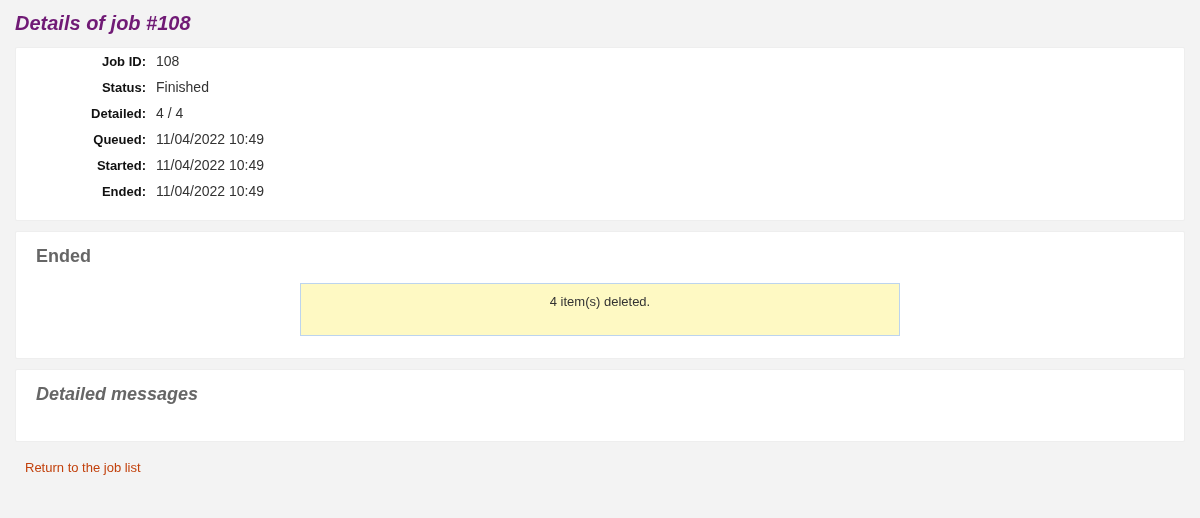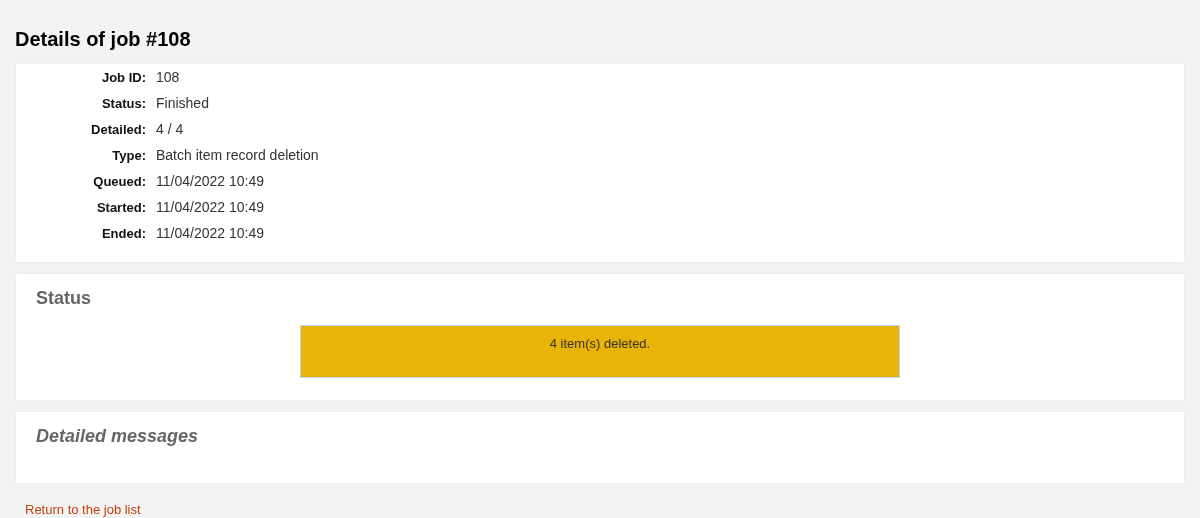--- a/index.html
+++ b/index.html
@@ -12,22 +12,23 @@
     font-family: Arial, Helvetica, sans-serif;
     font-size: 13px;
     color: #333;
   }
   .page {
     padding: 10px 15px 15px 15px;
   }
   .page-title {
     font-size: 20px;
     font-weight: bold;
-    color: #000000;
-    margin: 18px 0 12px 0;
+    color: #701a75;
+    margin: 2px 0 12px 0;
+    font-style: italic;
   }
   .panel {
     background: #fff;
     border: 1px solid #eee;
     border-radius: 2px;
     padding: 10px 20px 16px 20px;
     margin-bottom: 10px;
   }
   .fieldset {
     padding-top: 0;
@@ -55,21 +56,21 @@
     color: #666;
     margin: 4px 0 16px 0;
   }
   .detailed .section-title {
     margin-bottom: 20px;
     font-style: italic;
   }
   .report-box {
     width: 600px;
     margin: 0 auto 6px auto;
-    background: #eab308;
+    background: #fef9c3;
     border: 1px solid #bcd4ee;
     padding: 10px 12px 14px 12px;
     text-align: center;
     color: #333;
     font-size: 13px;
   }
   .report-box .line1 {
     margin-bottom: 12px;
   }
   .return-link {
@@ -95,39 +96,35 @@
     </div>
     <div class="row">
       <div class="label">Status:</div>
       <div class="value">Finished</div>
     </div>
     <div class="row">
       <div class="label">Detailed:</div>
       <div class="value">4 / 4</div>
     </div>
     <div class="row">
-      <div class="label">Type:</div>
-      <div class="value">Batch item record deletion</div>
-    </div>
-    <div class="row">
       <div class="label">Queued:</div>
       <div class="value">11/04/2022 10:49</div>
     </div>
     <div class="row">
       <div class="label">Started:</div>
       <div class="value">11/04/2022 10:49</div>
     </div>
     <div class="row">
       <div class="label">Ended:</div>
       <div class="value">11/04/2022 10:49</div>
     </div>
   </div>
 
   <div class="panel">
-    <div class="section-title">Status</div>
+    <div class="section-title">Ended</div>
     <div class="report-box">
       <div class="line1">4 item(s) deleted.</div>
     </div>
   </div>
 
   <div class="panel detailed">
     <div class="section-title">Detailed messages</div>
   </div>
 
   <a class="return-link">Return to the job list</a>

